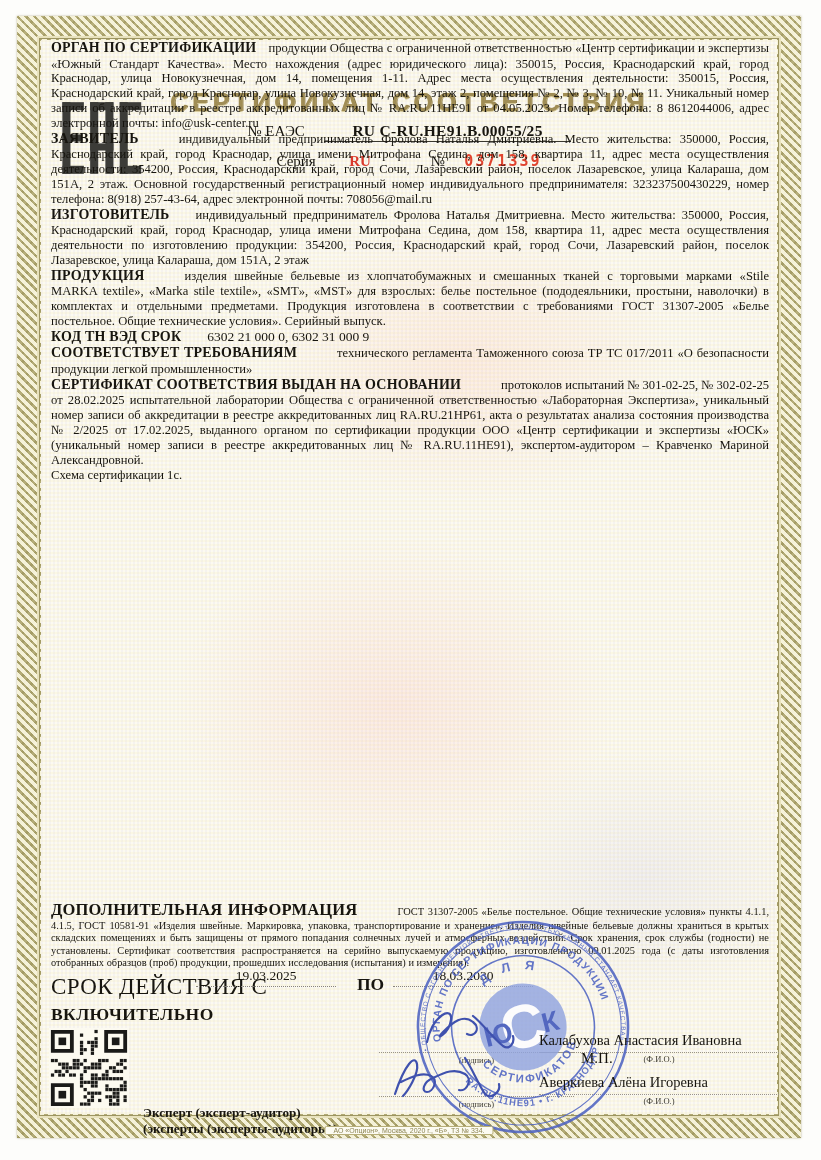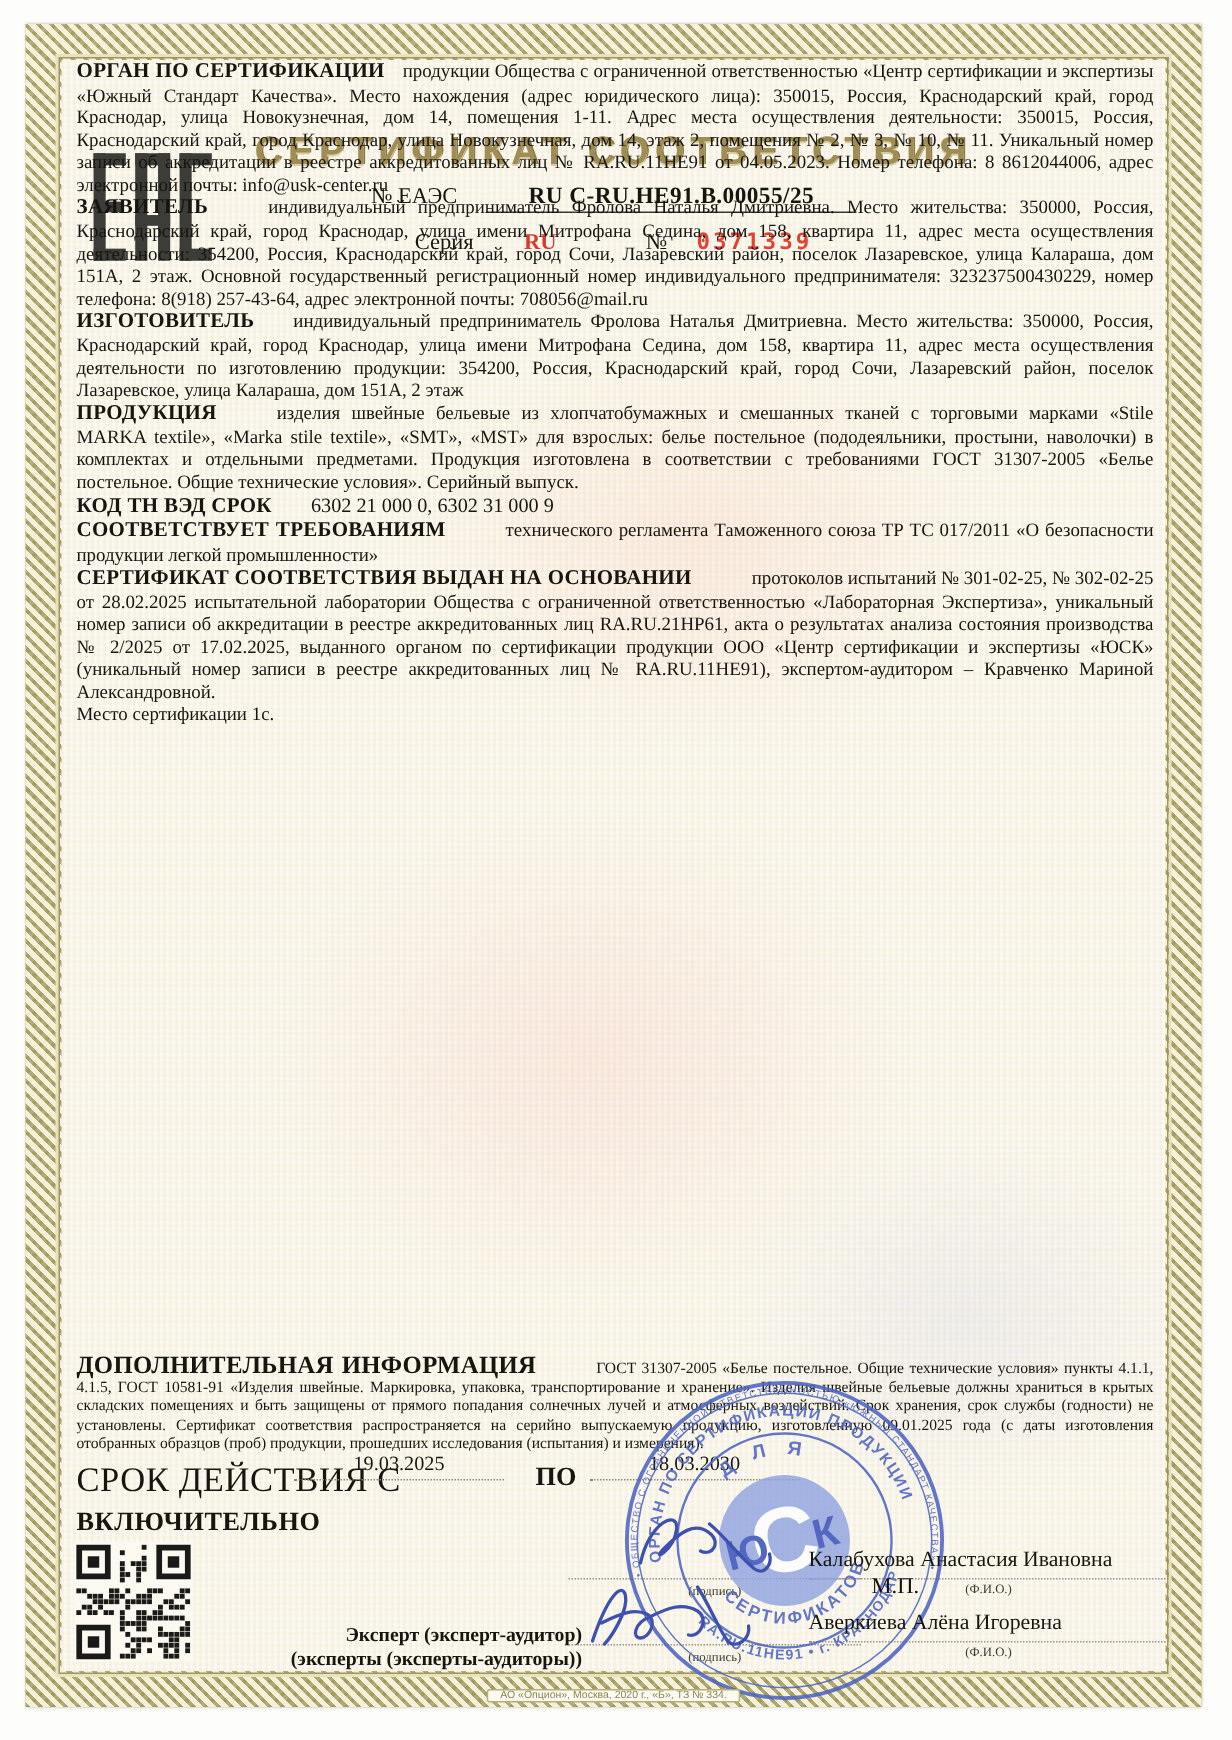--- a/index.html
+++ b/index.html
@@ -58,21 +58,21 @@
   
   .validity-label{position:absolute;left:10px;top:934px;font-weight:normal;font-size:23px;letter-spacing:.4px;}
   .validity-incl{position:absolute;left:10px;top:964px;font-weight:bold;font-size:17.5px;letter-spacing:.4px;}
   .po-label{position:absolute;left:316px;top:934px;font-weight:bold;font-size:17.5px;}
   .date-line{position:absolute;height:18px;border-bottom:1px dotted #8a857a;text-align:center;
       font-size:13.5px;}
   .dl1{left:155px;top:928px;width:140px;} .dl2{left:352px;top:928px;width:140px;}
   
   .qr{position:absolute;left:8px;top:988px;width:80px;height:80px;}
   .role{position:absolute;left:102px;width:245px;font-weight:bold;font-size:13.2px;line-height:1.22;}
-  .role1{top:994px;} .role2{top:1042px;text-align:right;}
+  .role1{top:994px;} .role2{top:1065px;}
   .sig-line{position:absolute;height:0;border-bottom:1px dotted #9a958a;}
   .sl1{left:338px;top:1012px;width:195px;} .sl2{left:338px;top:1056px;width:195px;}
   .sig-label{position:absolute;width:195px;text-align:center;font-size:8.5px;color:#3c3a32;}
   .sgl1{left:338px;top:1015px;} .sgl2{left:338px;top:1059px;}
   .sig-svg{position:absolute;z-index:6;}
   .sv1{left:378px;top:962px;} .sv2{left:348px;top:1008px;}
   .name{position:absolute;left:498px;width:250px;font-size:14.5px;white-space:nowrap;z-index:6;}
   .nm1{top:992px;} .nm2{top:1034px;}
   .fio{position:absolute;left:498px;width:240px;border-top:1px dotted #9a958a;text-align:center;
       font-size:8.5px;color:#3c3a32;padding-top:1px;}
@@ -156,21 +156,21 @@
         <p class="para mt-code">
           <span class="ph">КОД ТН ВЭД СРОК</span><span class="gap-m"></span><span class="code-val">6302 21 000 0, 6302 31 000 9</span>
         </p>
 
         <p class="para mt-comp">
           <span class="ph">СООТВЕТСТВУЕТ ТРЕБОВАНИЯМ</span><span class="gap-l"></span><span>технического регламента Таможенного союза ТР ТС 017/2011 «О безопасности продукции легкой промышленности»</span>
         </p>
 
         <p class="para mt-basis">
           <span class="ph">СЕРТИФИКАТ СООТВЕТСТВИЯ  ВЫДАН НА ОСНОВАНИИ</span><span class="gap-l"></span><span>протоколов испытаний № 301-02-25, № 302-02-25 от 28.02.2025 испытательной лаборатории Общества с ограниченной ответственностью «Лабораторная Экспертиза», уникальный номер записи об аккредитации в реестре аккредитованных лиц RA.RU.21НР61, акта о результатах анализа состояния производства № 2/2025 от 17.02.2025, выданного органом по сертификации продукции ООО «Центр сертификации и экспертизы «ЮСК» (уникальный номер записи в реестре аккредитованных лиц № RA.RU.11НЕ91), экспертом-аудитором – Кравченко Мариной Александровной.</span><br>
-          <span>Место сертификации 1с.</span>
+          <span>Схема сертификации 1с.</span>
         </p>
 
       </div>
 
       <p class="addinfo">
         <span class="ph-big">ДОПОЛНИТЕЛЬНАЯ ИНФОРМАЦИЯ</span><span class="gap-l"></span><span>ГОСТ 31307-2005 «Белье постельное. Общие технические условия» пункты 4.1.1, 4.1.5, ГОСТ 10581-91 «Изделия швейные. Маркировка, упаковка, транспортирование и хранение». Изделия швейные бельевые должны храниться в крытых складских помещениях и быть защищены от прямого попадания солнечных лучей и атмосферных воздействий.  Срок хранения, срок службы (годности) не установлены. Сертификат соответствия распространяется на серийно выпускаемую продукцию, изготовленную 09.01.2025 года (с даты изготовления отобранных образцов (проб) продукции, прошедших исследования (испытания) и измерения).</span>
       </p>
 
       <div class="validity-label">СРОК ДЕЙСТВИЯ С</div>
       <div class="date-line dl1">19.03.2025</div>

